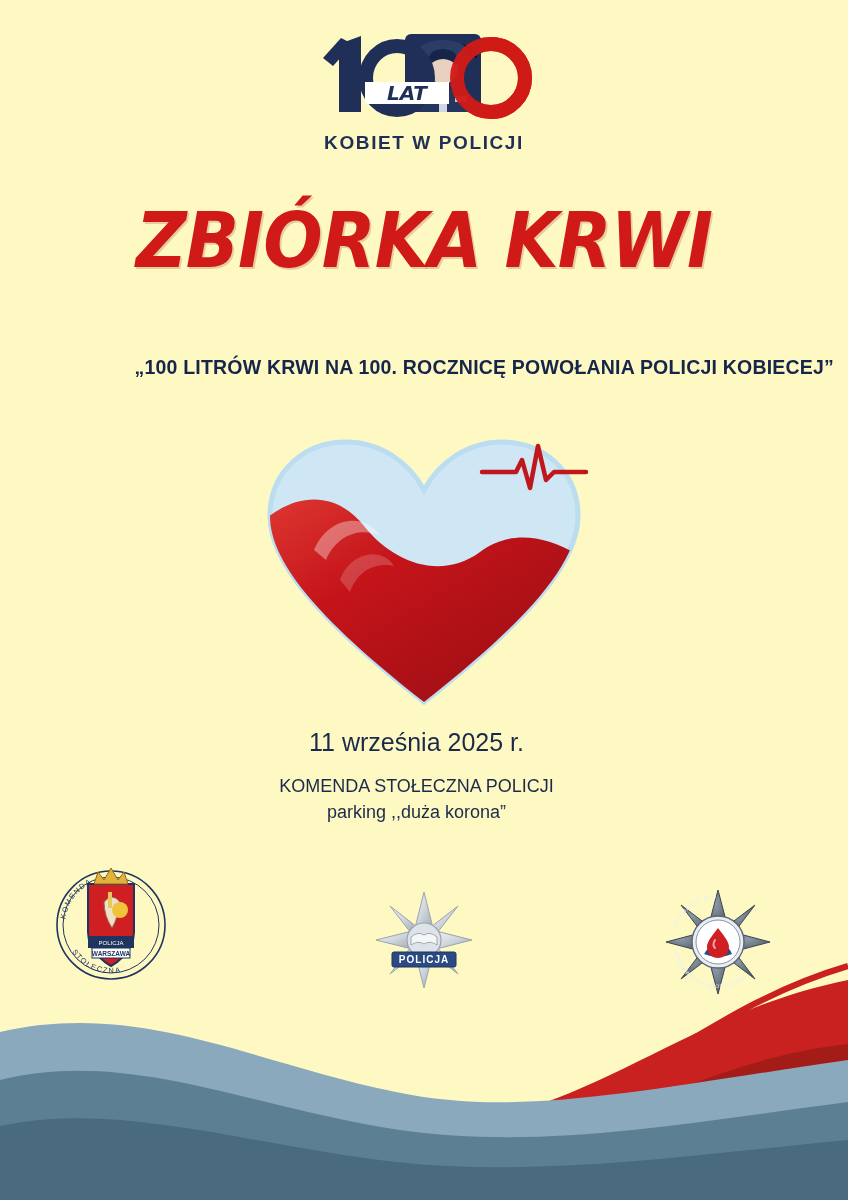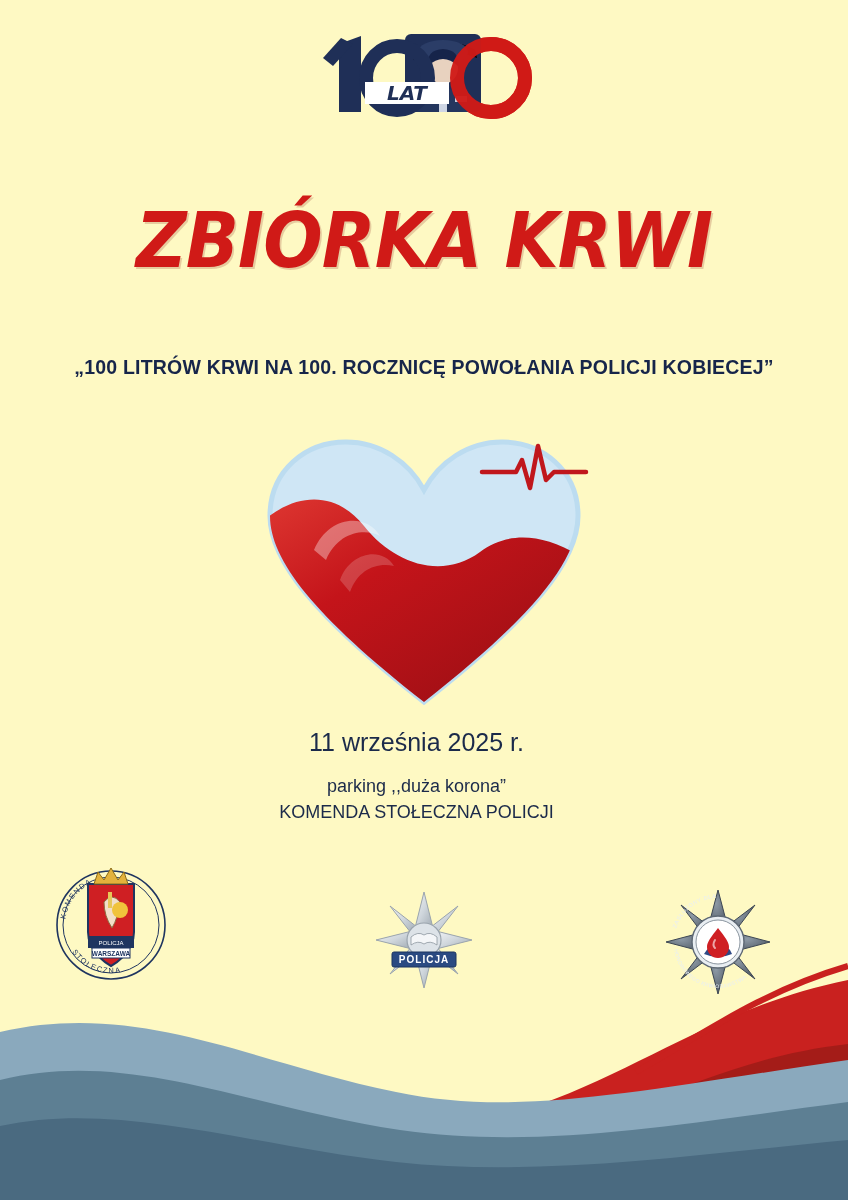--- a/index.html
+++ b/index.html
@@ -61,21 +61,21 @@
     transform: scaleX(0.92);
     text-shadow: 2px 2px 0 rgba(120,0,0,0.18);
   }
 
   
   .subtitle {
     position: absolute;
     top: 356px;
     left: 0;
     right: 0;
-    text-align: center;
+    text-align: right;
     font-size: 19.5px;
     font-weight: bold;
     letter-spacing: 0.2px;
     color: #16254a;
     padding: 0 14px;
     box-sizing: border-box;
   }
 
   
   .heart-wrap {
@@ -160,20 +160,21 @@
         <path d="M14 32 l18 -20 12 6 -20 22 z" fill="#1f2f57"></path>
 
         <ellipse cx="88" cy="52" rx="31" ry="32" fill="none" stroke="#1f2f57" stroke-width="14"></ellipse>
 
         <ellipse cx="182" cy="52" rx="34" ry="34" fill="none" stroke="#d01a17" stroke-width="14" opacity="0.96"></ellipse>
 
         <rect x="56" y="56" width="84" height="22" fill="#ffffff"></rect>
         <text x="98" y="74" text-anchor="middle" font-family="DejaVu Sans, sans-serif" font-size="20" font-weight="bold" font-style="italic" fill="#1f2f57">LAT</text>
       </svg>
     </div>
+    <div class="logo-caption">KOBIET W POLICJI</div>
   </div>
 
   <div class="main-title">ZBIÓRKA KRWI</div>
 
   <div class="subtitle">„100 LITRÓW KRWI NA 100. ROCZNICĘ POWOŁANIA POLICJI KOBIECEJ”</div>
 
   <div class="heart-wrap">
     <svg width="340" height="300" viewBox="0 0 340 300">
       <defs>
         <linearGradient id="bloodGrad" x1="0" y1="0" x2="1" y2="1">
@@ -210,22 +211,22 @@
         <path d="M60 130 C 74 96, 112 92, 126 116 C 110 108, 84 112, 72 140 Z" fill="#ffffff" opacity="0.35"></path>
         <path d="M86 160 C 96 132, 128 126, 140 146 C 122 142, 104 150, 96 172 Z" fill="#ffffff" opacity="0.18"></path>
       </g>
 
       <polyline points="228,52 262,52 268,40 276,68 284,26 292,60 300,52 332,52" fill="none" stroke="#c0171c" stroke-width="4.5" stroke-linecap="round" stroke-linejoin="round"></polyline>
     </svg>
   </div>
 
   <div class="details">
     <div class="detail-date">11 września 2025 r.</div>
+    <div class="detail-line">KOMENDA STOŁECZNA POLICJI</div>
     <div class="detail-line">parking ,,duża korona”</div>
-    <div class="detail-line">KOMENDA STOŁECZNA POLICJI</div>
   </div>
 
   <div class="badges">
 
     <div class="badge badge-left">
       <svg width="118" height="126" viewBox="0 0 118 126">
         <circle cx="59" cy="63" r="54" fill="none" stroke="#1f3560" stroke-width="1.6"></circle>
         <circle cx="59" cy="63" r="48" fill="none" stroke="#1f3560" stroke-width="1"></circle>
 
         <path d="M36 22 h46 v48 c0 22 -23 34 -23 34 c0 0 -23 -12 -23 -34 z" fill="#cf1f23" stroke="#1f3560" stroke-width="2"></path>

